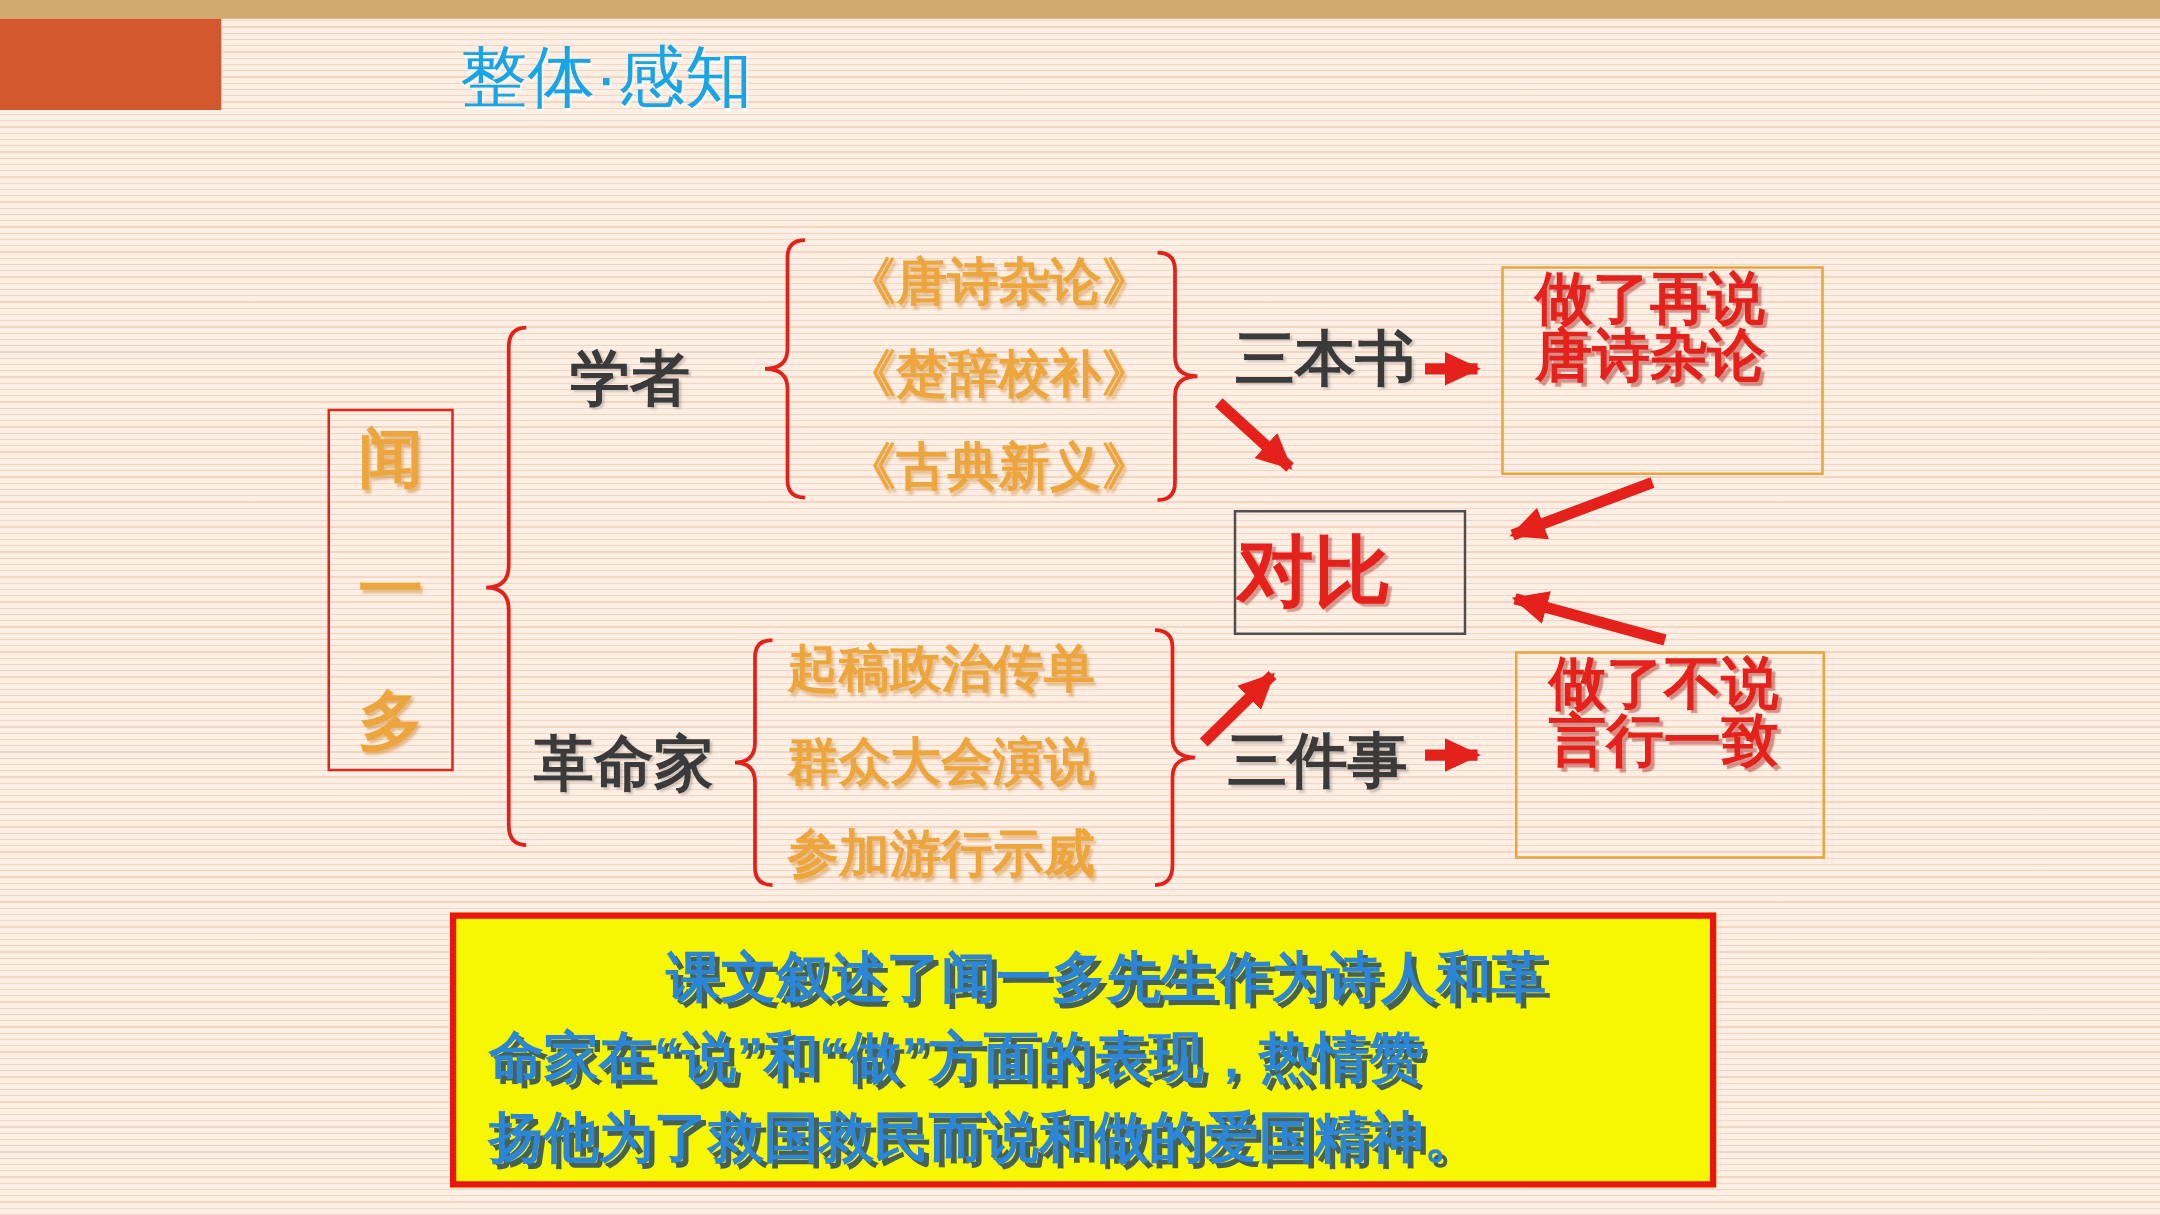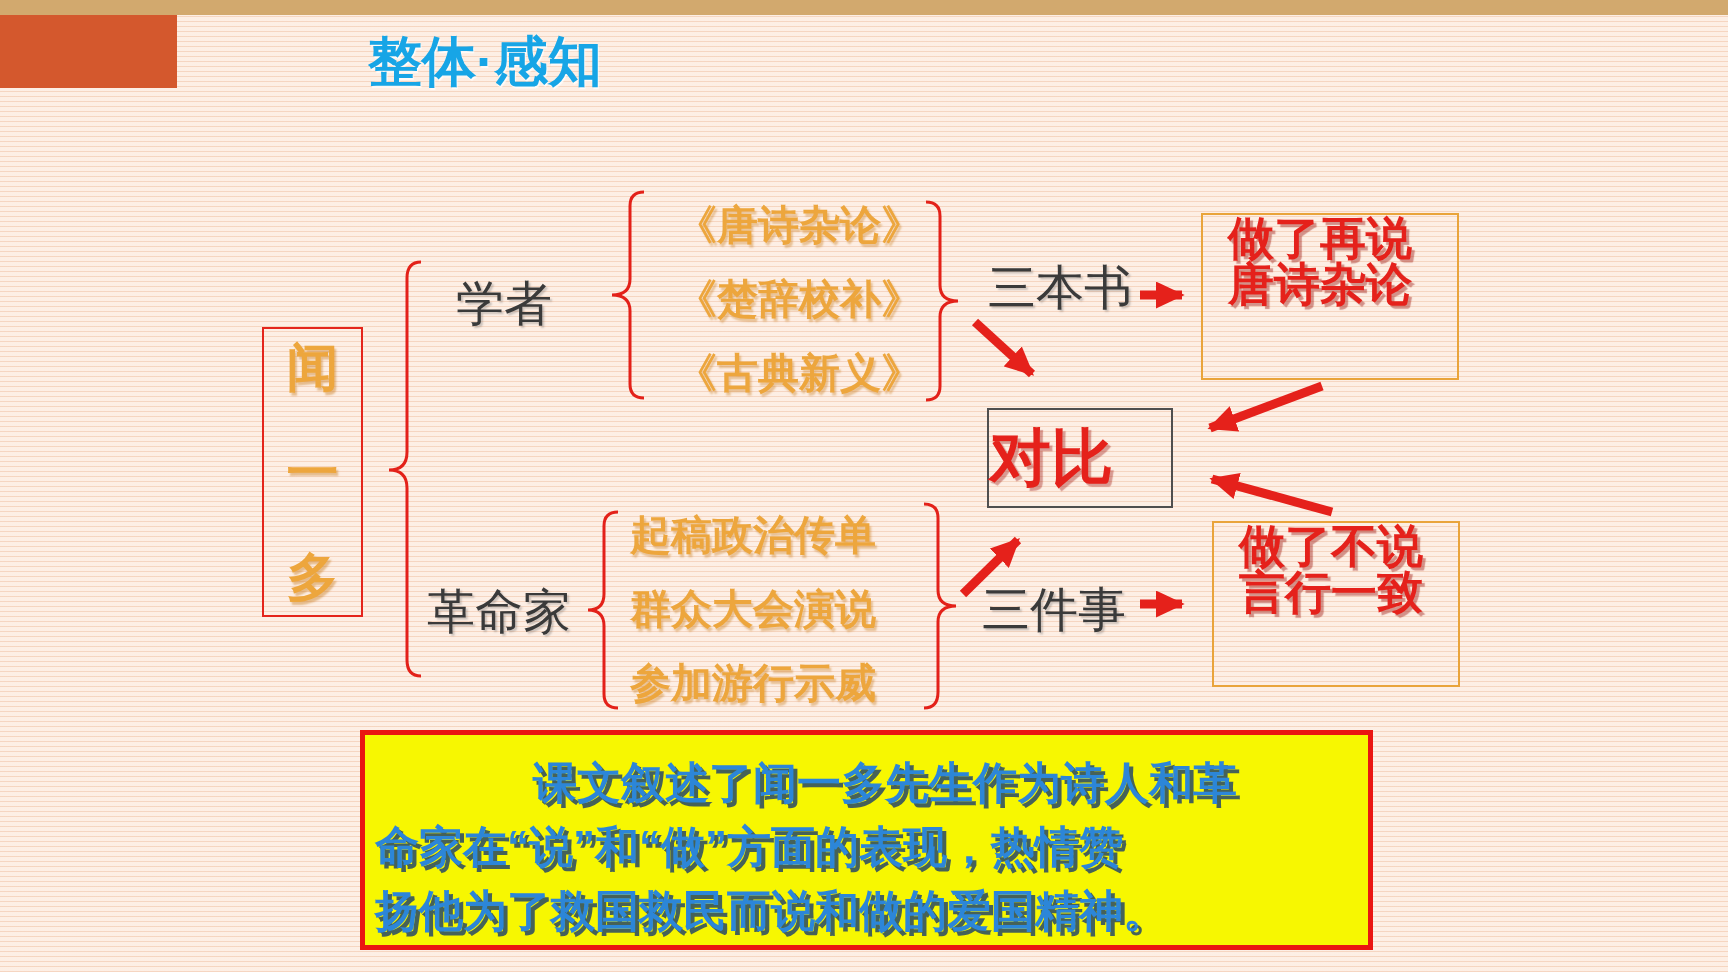--- a/index.html
+++ b/index.html
@@ -5,29 +5,29 @@
   html,body{margin:0;padding:0;width:1728px;height:972px;overflow:hidden;
     font-family:"Liberation Sans", sans-serif;}
   #slide{position:relative;width:1728px;height:972px;
     background-color:#FAE7DA;
     background-image:repeating-linear-gradient(0deg,
       rgba(242,199,172,.55) 0px, rgba(242,199,172,.55) 1px,
       rgba(255,244,236,.6) 1px, rgba(255,244,236,.6) 5px);}
   .abs{position:absolute;}
   #top-bar{left:0;top:0;width:1728px;height:15px;background:#D2A96E;}
   #accent-rect{left:0;top:15px;width:177px;height:73px;background:#D4582D;}
-  #page-title{left:368px;top:26px;font-size:54px;font-weight:bold;color:#17A5E6;
+  #page-title{left:368px;top:26px;font-size:54px;font-weight:normal;color:#17A5E6;
     text-shadow:1px 2px 1px rgba(255,255,255,.8);white-space:nowrap;}
   
   #wenyiduo-box{left:262px;top:327px;width:101px;height:290px;border:2px solid #E4251C;
     display:flex;flex-direction:column;justify-content:space-between;align-items:center;
     padding:12px 0;box-sizing:border-box;}
   .subject-char{font-size:52px;font-weight:bold;color:#EDA63D;line-height:1;
     text-shadow:2px 3px 2px rgba(200,125,30,.45);}
-  .dark-label{font-size:48px;font-weight:normal;color:#3A3A3A;white-space:nowrap;
+  .dark-label{font-size:48px;font-weight:bold;color:#3A3A3A;white-space:nowrap;
     text-shadow:2px 2px 2px rgba(90,90,90,.3);line-height:1;}
   #scholar-label{left:456px;top:280px;}
   #revolutionary-label{left:427px;top:588px;}
   #three-books-label{left:988px;top:264px;}
   #three-deeds-label{left:982px;top:586px;}
   .orange-list{display:flex;flex-direction:column;}
   .orange-item{height:74px;line-height:74px;font-size:41px;font-weight:bold;color:#EDA63D;
     white-space:nowrap;text-shadow:2px 3px 2px rgba(200,125,30,.4);text-align:right;}
   #book-list{left:676px;top:188px;}
   #deed-list{left:630px;top:498px;}
@@ -38,21 +38,21 @@
   #outcome-deeds-box{left:1212px;top:521px;width:248px;height:166px;}
   .outcome-line{font-size:46px;font-weight:bold;color:#E5211B;line-height:1;
     white-space:nowrap;text-shadow:3px 3px 1px rgba(160,30,25,.45);}
   #comparison-box{left:987px;top:408px;width:186px;height:100px;border:2px solid #4F4F4F;
     display:flex;align-items:center;justify-content:flex-start;box-sizing:border-box;}
   #comparison-label{font-size:62px;font-weight:bold;color:#E5211B;line-height:1;
     text-shadow:3px 3px 1px rgba(160,30,25,.4);white-space:nowrap;}
   #summary-box{left:360px;top:730px;width:1013px;height:220px;background:#F7F701;
     border:5px solid #EA1511;box-sizing:border-box;padding-top:16px;overflow:hidden;}
   .summary-line{font-size:44px;font-weight:bold;color:#2C86D8;line-height:64px;
-    white-space:nowrap;padding-left:10px;
+    white-space:nowrap;padding-left:26px;
     text-shadow:4px 4px 0 rgba(25,60,110,.8);}
   .summary-line.first{padding-left:168px;}
   #decor-svg{left:0;top:0;width:1728px;height:972px;pointer-events:none;}
 </style>
 </head>
 <body>
 
 <div id="slide">
 
   <div id="top-bar" class="abs"></div>

